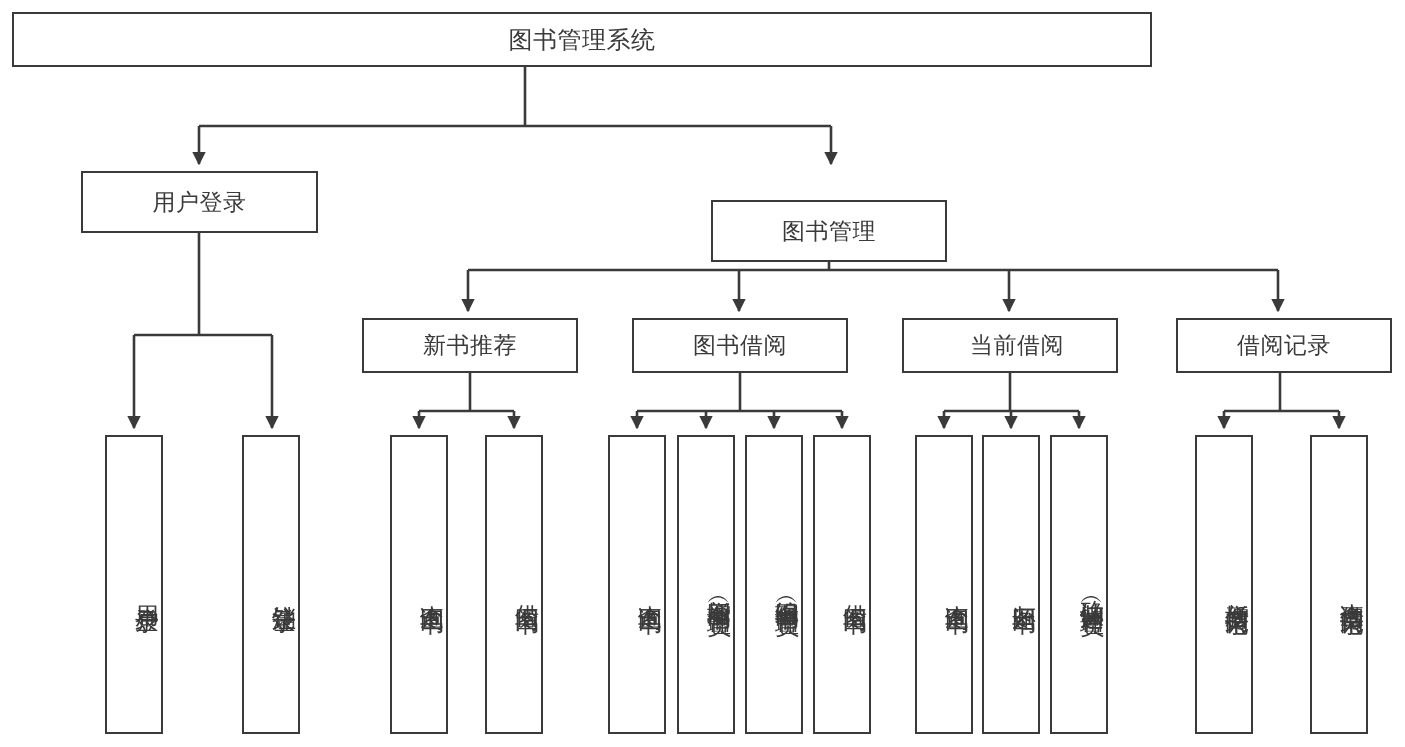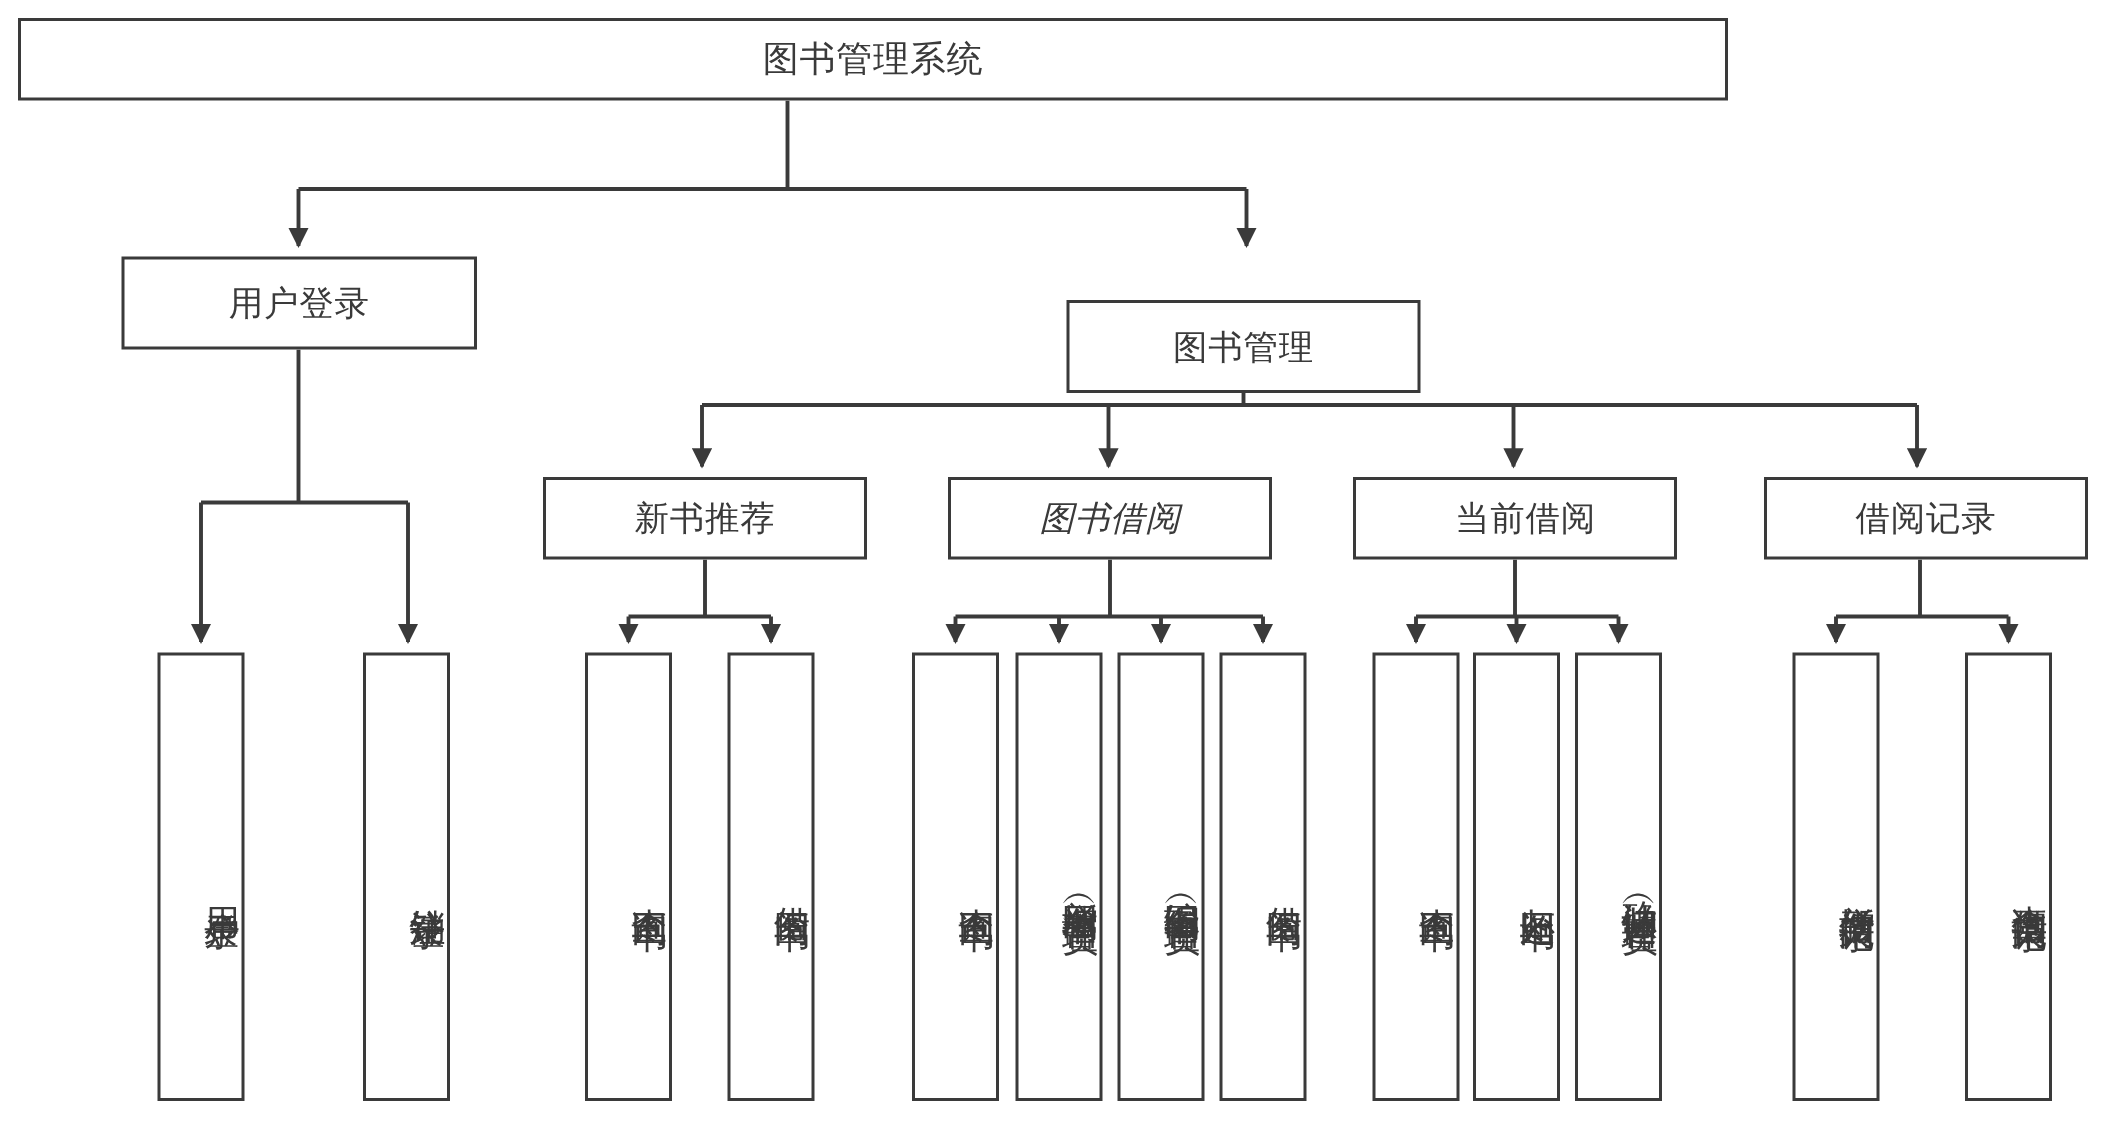--- a/index.html
+++ b/index.html
@@ -116,21 +116,21 @@
       <path d="M 1339 411 L 1339 428" marker-end="url(#arrow)"></path>
     </g>
   </svg>
 
   <div class="node horizontal root" style="left: 12px; top: 12px; width: 1140px; height: 55px;">图书管理系统</div>
 
   <div class="node horizontal" style="left: 81px; top: 171px; width: 237px; height: 62px;">用户登录</div>
   <div class="node horizontal" style="left: 711px; top: 171px; width: 236px; height: 62px; margin-top: 29px;">图书管理</div>
 
   <div class="node horizontal" style="left: 362px; top: 318px; width: 216px; height: 55px;">新书推荐</div>
-  <div class="node horizontal" style="left: 632px; top: 318px; width: 216px; height: 55px; font-style: italic;">图书借阅</div>
+  <div class="node horizontal" style="left: 632px; top: 318px; width: 216px; height: 55px;">图书借阅</div>
   <div class="node horizontal" style="left: 902px; top: 318px; width: 216px; height: 55px; padding-left: 20px;">当前借阅</div>
   <div class="node horizontal" style="left: 1176px; top: 318px; width: 216px; height: 55px;">借阅记录</div>
 
   <div class="node vertical" style="left: 105px; top: 435px; width: 58px; height: 299px;">用户登录</div>
   <div class="node vertical" style="left: 242px; top: 435px; width: 58px; height: 299px;">注销登录</div>
   <div class="node vertical" style="left: 390px; top: 435px; width: 58px; height: 299px;">查询图书</div>
   <div class="node vertical" style="left: 485px; top: 435px; width: 58px; height: 299px;">借阅图书</div>
   <div class="node vertical" style="left: 608px; top: 435px; width: 58px; height: 299px;">查询图书</div>
   <div class="node vertical" style="left: 677px; top: 435px; width: 58px; height: 299px;">新增图书（管理员）</div>
   <div class="node vertical" style="left: 745px; top: 435px; width: 58px; height: 299px;">编辑图书（管理员）</div>

